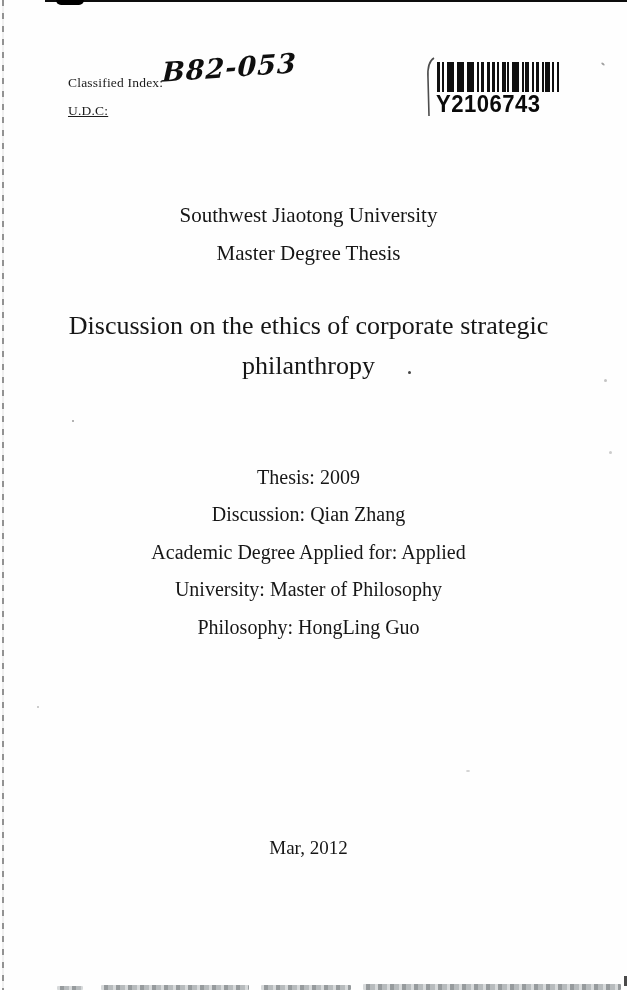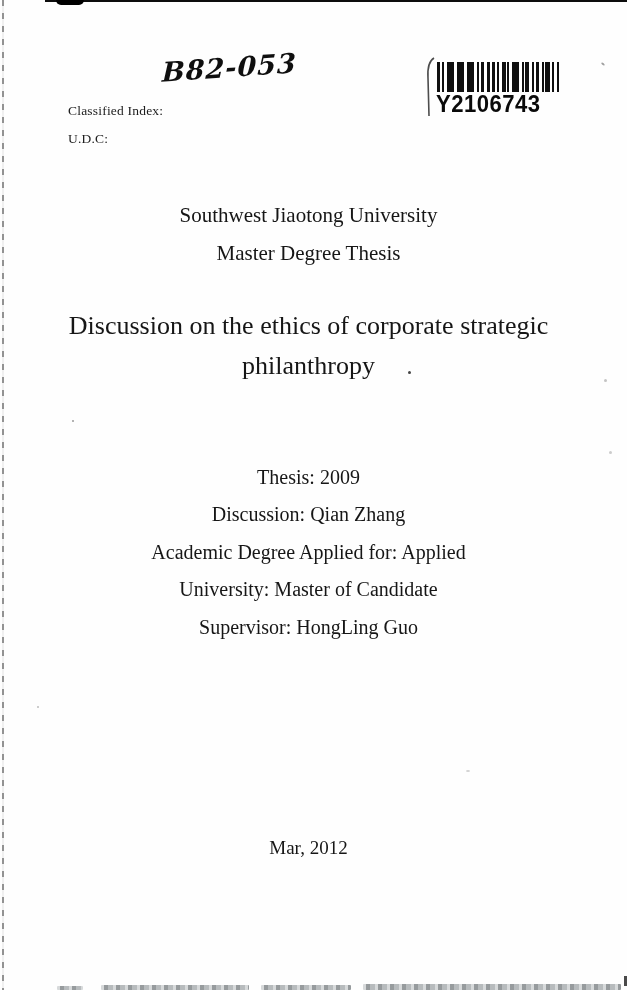--- a/index.html
+++ b/index.html
@@ -35,24 +35,24 @@
   .seg2{left:101px;width:148px;height:5px;}
   .seg3{left:261px;width:90px;height:5px;}
   .seg4{left:363px;width:258px;height:6px;}
   .scan-corner-tick{
     position:absolute;right:0;bottom:4px;width:3px;height:10px;background:#4a4a4a;
   }
   .speck{position:absolute;border-radius:50%;}
   
   .meta-label{
     position:absolute;left:68px;
-    font-size:13.5px;letter-spacing:.2px;color:#1c1c1c;margin-top:28px;
+    font-size:13.5px;letter-spacing:.2px;color:#1c1c1c;
   }
   .classified{top:75px;}
-  .udc{top:103px;}
+  .udc{top:103px;text-decoration:underline;}
   .handwritten{
     position:absolute;left:162px;top:52px;
     font-family:"DejaVu Serif", serif;
     font-style:italic;font-weight:bold;
     font-size:27px;letter-spacing:1px;
     transform:rotate(-4deg) skewX(-6deg);
     color:#0f0f0f;white-space:nowrap;
   }
   
   .barcode-bracket{position:absolute;left:424px;top:56px;}
@@ -125,24 +125,24 @@
   <div class="cline detail-line det1">
     <span>Discussion:</span>
     <span>Qian Zhang</span>
   </div>
   <div class="cline detail-line det2">
     <span>Academic Degree Applied for:</span>
     <span>Applied</span>
   </div>
   <div class="cline detail-line det3">
     <span>University:</span>
-    <span>Master of Candidate</span>
+    <span>Master of Philosophy</span>
   </div>
   <div class="cline detail-line det4">
-    <span>Supervisor:</span>
+    <span>Philosophy:</span>
     <span>HongLing Guo</span>
   </div>
 
   <div class="cline date-line">Mar, 2012</div>
 
   <div class="scan-bottom-band seg1"></div>
   <div class="scan-bottom-band seg2"></div>
   <div class="scan-bottom-band seg3"></div>
   <div class="scan-bottom-band seg4"></div>
   <div class="scan-corner-tick"></div>

